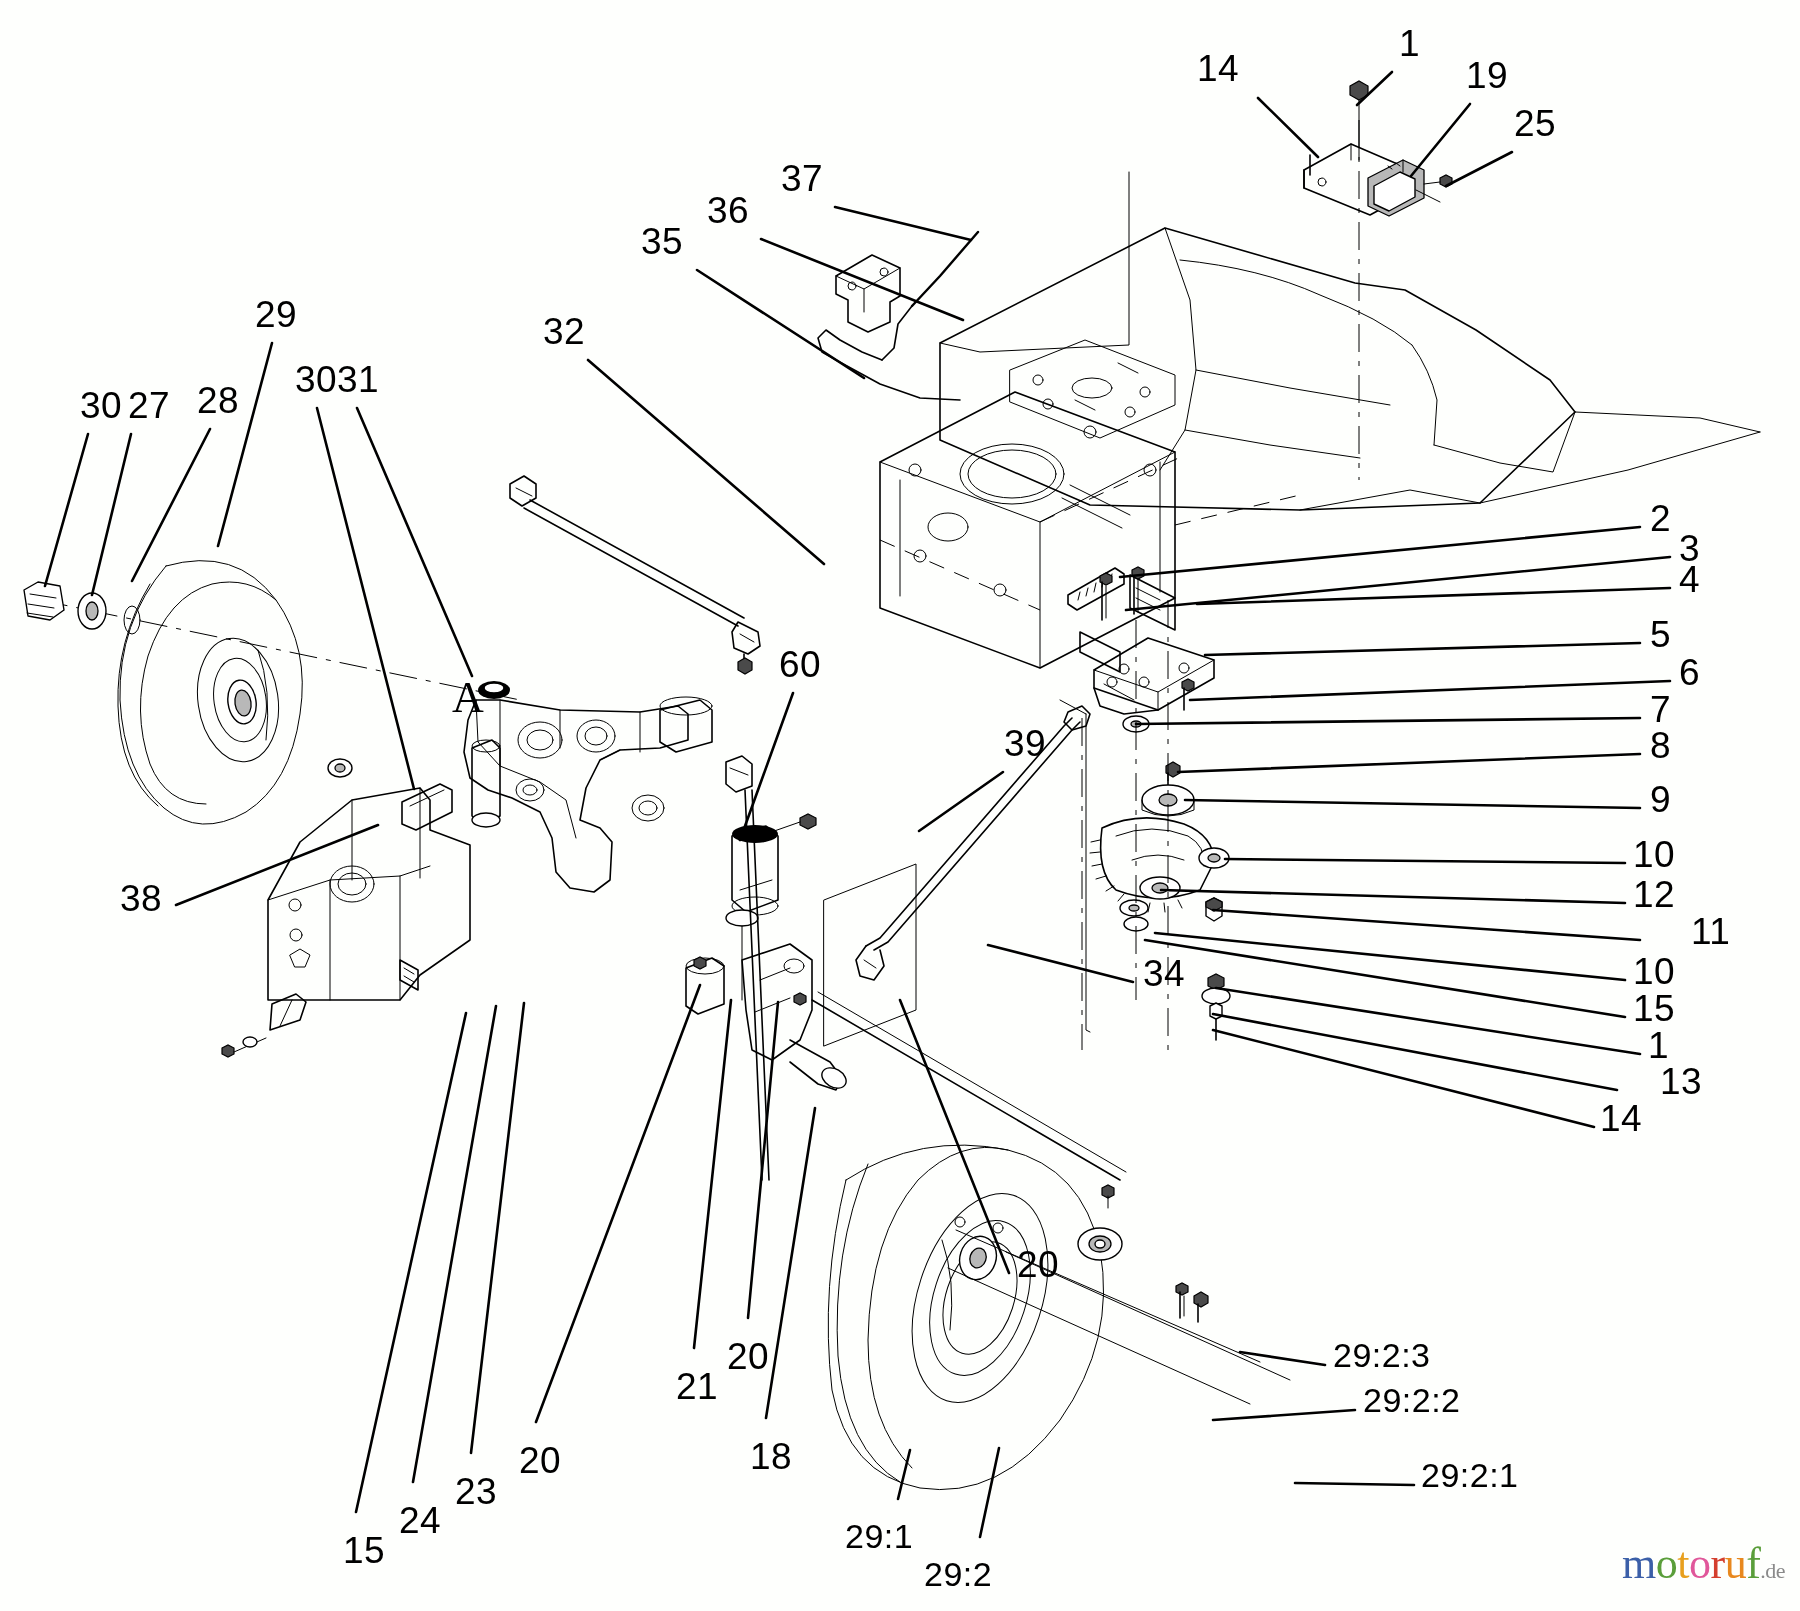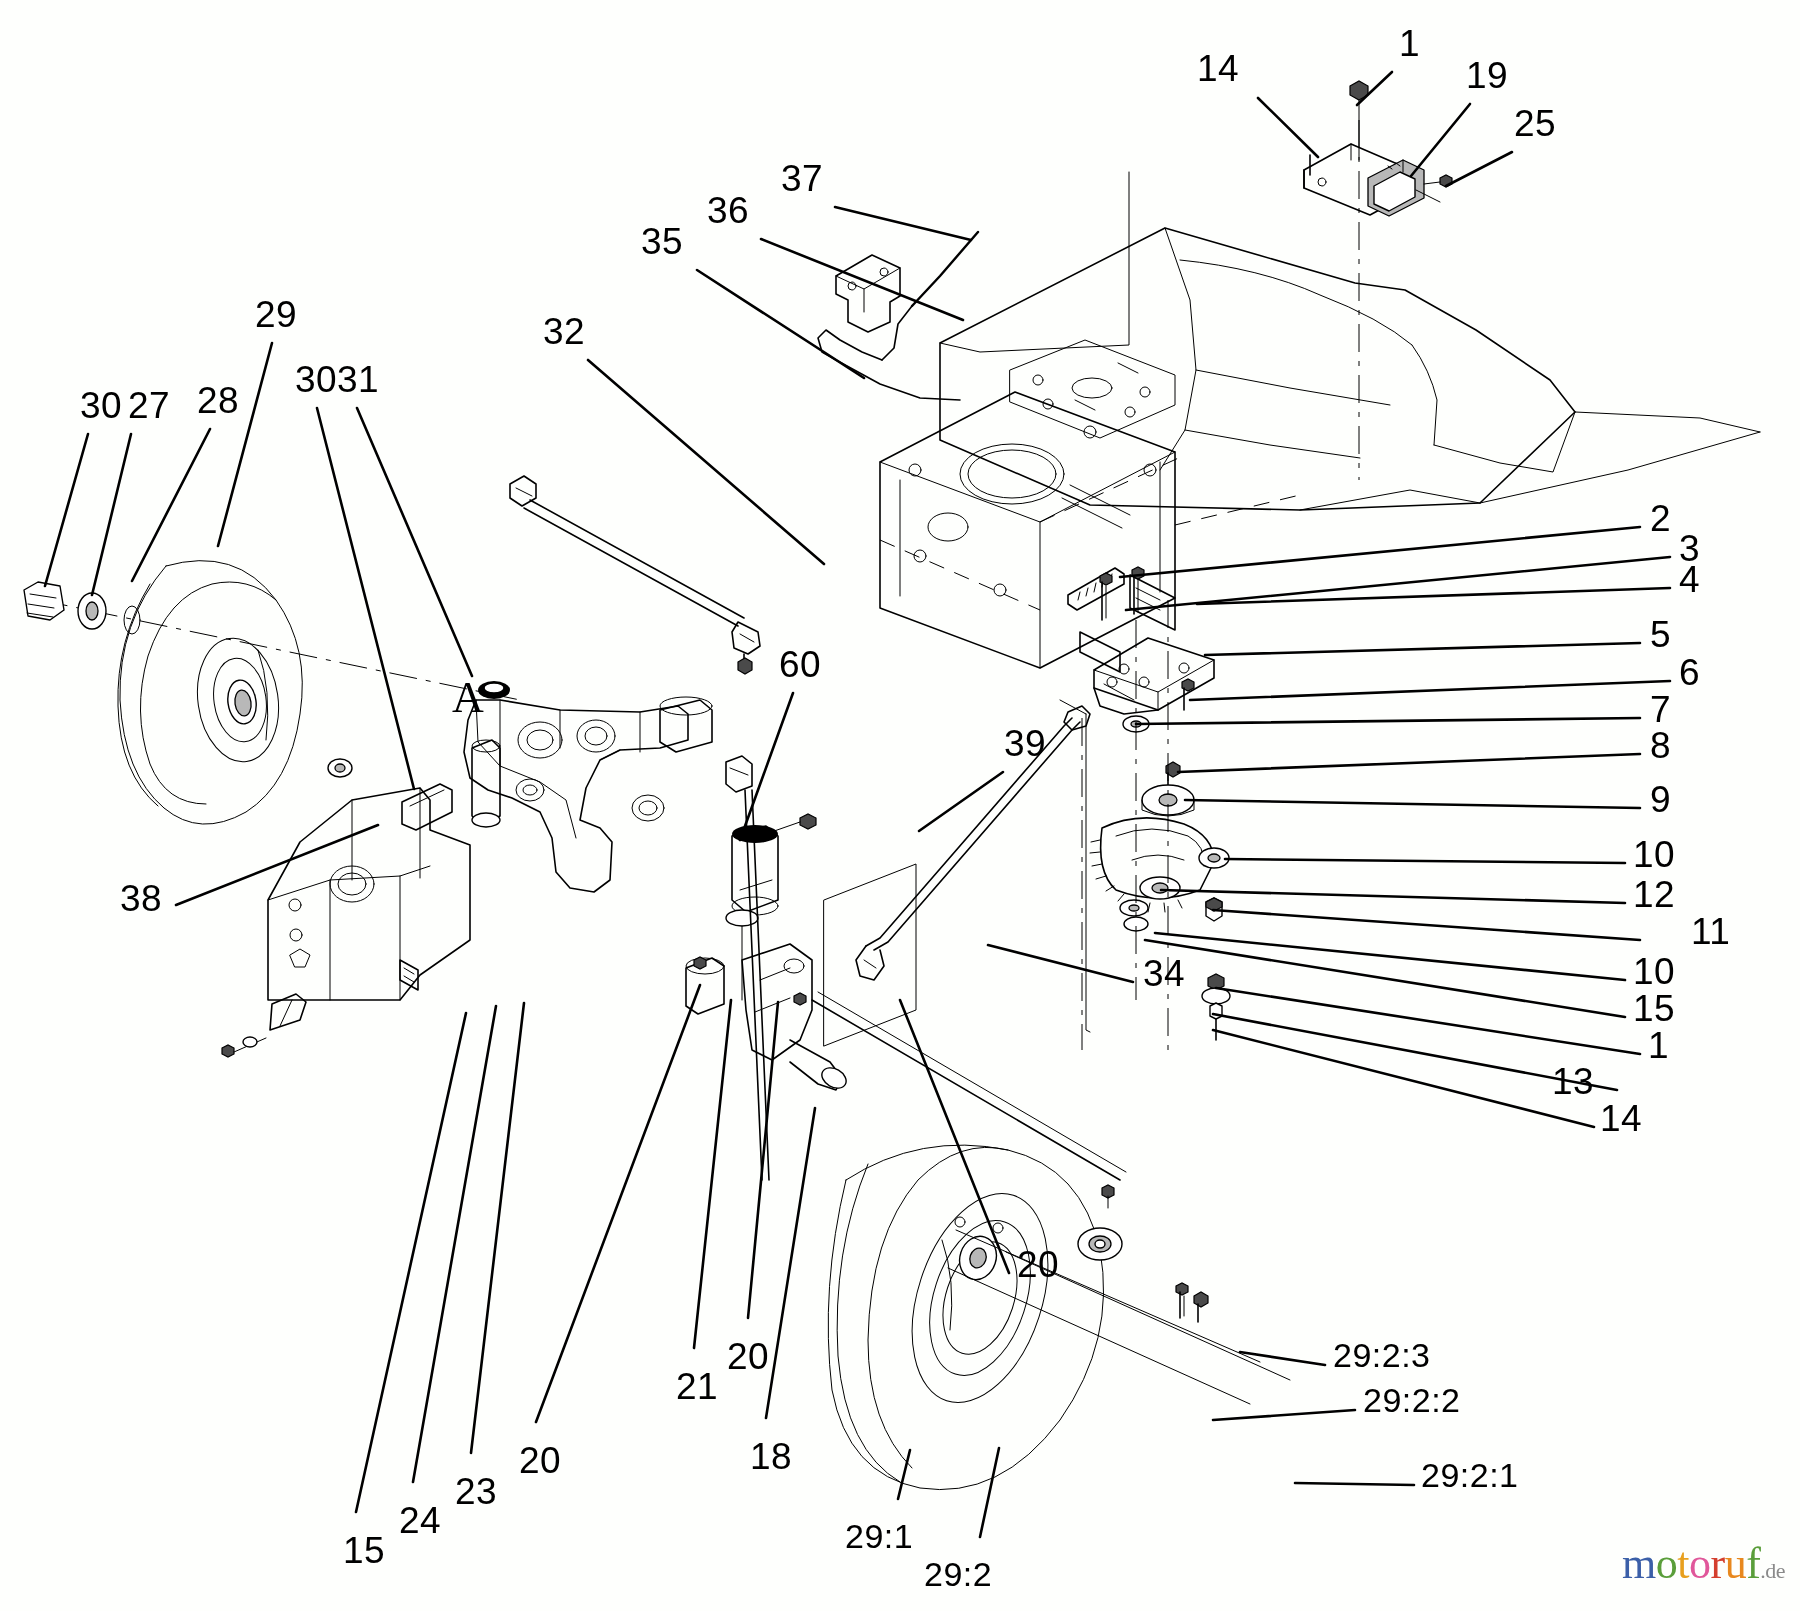--- a/index.html
+++ b/index.html
@@ -490,21 +490,21 @@
       <div class="callout" style="left: 1679px; top: 654px;">6</div>
       <div class="callout" style="left: 1650px; top: 691px;">7</div>
       <div class="callout" style="left: 1650px; top: 727px;">8</div>
       <div class="callout" style="left: 1650px; top: 781px;">9</div>
       <div class="callout" style="left: 1633px; top: 836px;">10</div>
       <div class="callout" style="left: 1633px; top: 876px;">12</div>
       <div class="callout" style="left: 1648px; top: 913px; margin-left: 43px;">11</div>
       <div class="callout" style="left: 1633px; top: 953px;">10</div>
       <div class="callout" style="left: 1633px; top: 990px;">15</div>
       <div class="callout" style="left: 1648px; top: 1027px;">1</div>
-      <div class="callout" style="left: 1552px; top: 1063px; text-align: right;">13</div>
+      <div class="callout" style="left: 1660px; top: 1063px; text-align: right;">13</div>
       <div class="callout" style="left: 1600px; top: 1100px;">14</div>
       <div class="callout" style="left: 779px; top: 646px;">60</div>
       <div class="callout" style="left: 1004px; top: 725px; text-align: right;">39</div>
       <div class="callout" style="left: 120px; top: 880px;">38</div>
       <div class="callout" style="left: 1143px; top: 955px;">34</div>
       <div class="callout small" style="left: 1333px; top: 1338px;">29:2:3</div>
       <div class="callout small" style="left: 1363px; top: 1383px;">29:2:2</div>
       <div class="callout small" style="left: 1421px; top: 1458px;">29:2:1</div>
       <div class="callout" style="left: 1017px; top: 1246px;">20</div>
       <div class="callout" style="left: 676px; top: 1368px;">21</div>

